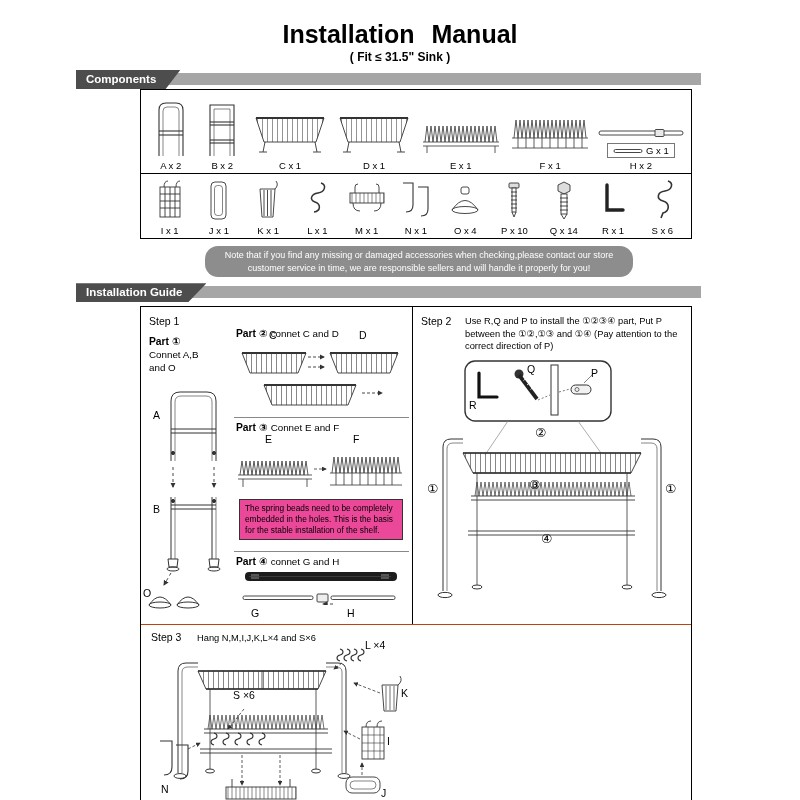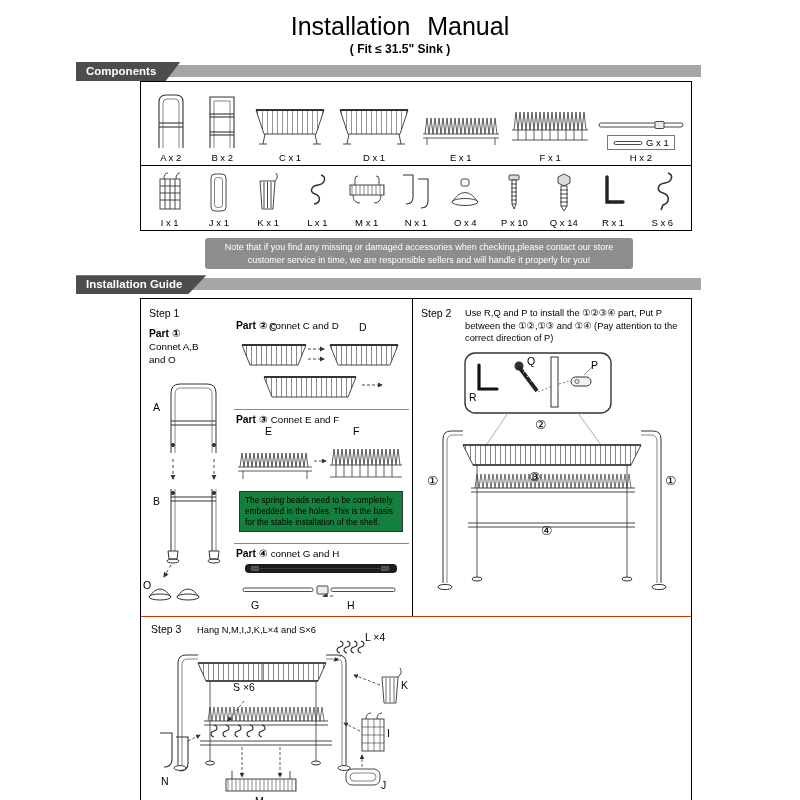--- a/index.html
+++ b/index.html
@@ -1,48 +1,48 @@
 <!DOCTYPE html>
 <html><head>
 <meta charset="utf-8">
 <style>
   *{margin:0;padding:0;box-sizing:border-box}
   html,body{background:#fff}
   body{width:800px;height:800px;position:relative;overflow:hidden;
        font-family:"Liberation Sans","DejaVu Sans",sans-serif;color:#000}
-  .title{text-align:center;font-size:25px;font-weight:normal;padding-top:12px;word-spacing:10px}
+  .title{text-align:center;font-size:25px;font-weight:bold;padding-top:20px;word-spacing:10px}
   .subtitle{text-align:center;font-size:12px;font-weight:bold;margin-top:1px}
   .band{position:relative;margin-left:76px;width:625px;height:19px;margin-top:6px}
   .band .strip{position:absolute;left:0;right:0;top:3px;height:12px;background:#a6a6a6}
   .band .tab{position:absolute;left:0;top:0;height:19px;background:#4d4d4d;color:#fff;
              font-size:11.5px;font-weight:bold;line-height:19px;padding:0 24px 0 10px;
              clip-path:polygon(0 0,100% 0,86% 100%,0 100%)}
   .comp-box{margin-left:140px;width:552px;border:1px solid #000;background:#fff}
   .comp-row{display:flex;align-items:flex-end;padding:3px 4px 2px}
   .comp-row.first{border-bottom:1px solid #000;height:84px}
   .comp-row.second{height:64px}
   .comp-cell{display:flex;flex-direction:column;align-items:center;justify-content:flex-end;flex:1}
   .comp-label{font-size:9.5px;margin-top:2px;white-space:nowrap}
   .g-box{display:flex;align-items:center;gap:3px;border:1px solid #777;padding:1px 5px;margin-top:4px}
   .notice{margin:7px 0 0 205px;width:428px;background:#8d8d8d;color:#fff;font-size:9px;
-          text-align:center;padding:3px 14px;border-radius:3px;line-height:1.4}
+          text-align:center;padding:3px 14px;border-radius:13px;line-height:1.4}
   .guide-box{margin-left:140px;width:552px;border:1px solid #000;margin-top:4px}
   .guide-top{display:flex;height:318px;border-bottom:1px solid #c2410c}
   .step1{width:272px;border-right:1px solid #000;position:relative}
   .step2{flex:1;position:relative}
   .step3{height:192px;position:relative}
   .lbl{position:absolute;font-size:10.5px}
   .num{position:absolute;font-size:12.5px;line-height:1}
   .steplbl{position:absolute;font-size:10.5px}
   .part-title{position:absolute;font-size:9.8px;white-space:nowrap}
   .part-title b{font-size:10.3px}
   .part-title span{margin-left:3px}
   .ptext{position:absolute;font-size:9.8px;line-height:1.3}
   .note-box{position:absolute;border:1px solid #333;font-size:8.3px;line-height:1.32;
-            padding:3px 5px;background:#15803d}
+            padding:3px 5px;background:#ec4899}
   .hline{position:absolute;border-top:1px solid #888}
   .draw{position:absolute}
   .step2-text{position:absolute;font-size:9.3px;line-height:1.35}
 </style>
 </head>
 <body>
 
 <div class="page">
 
   <div class="title">Installation Manual</div>

